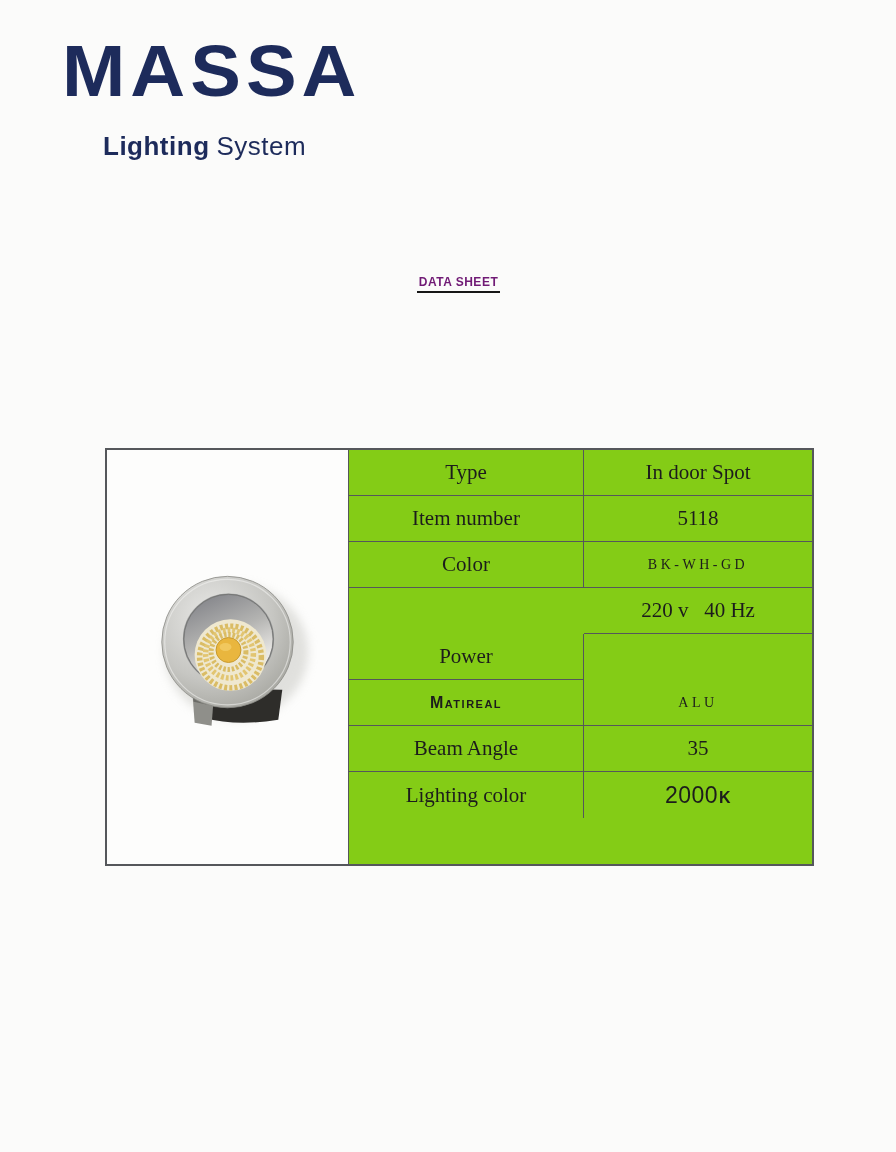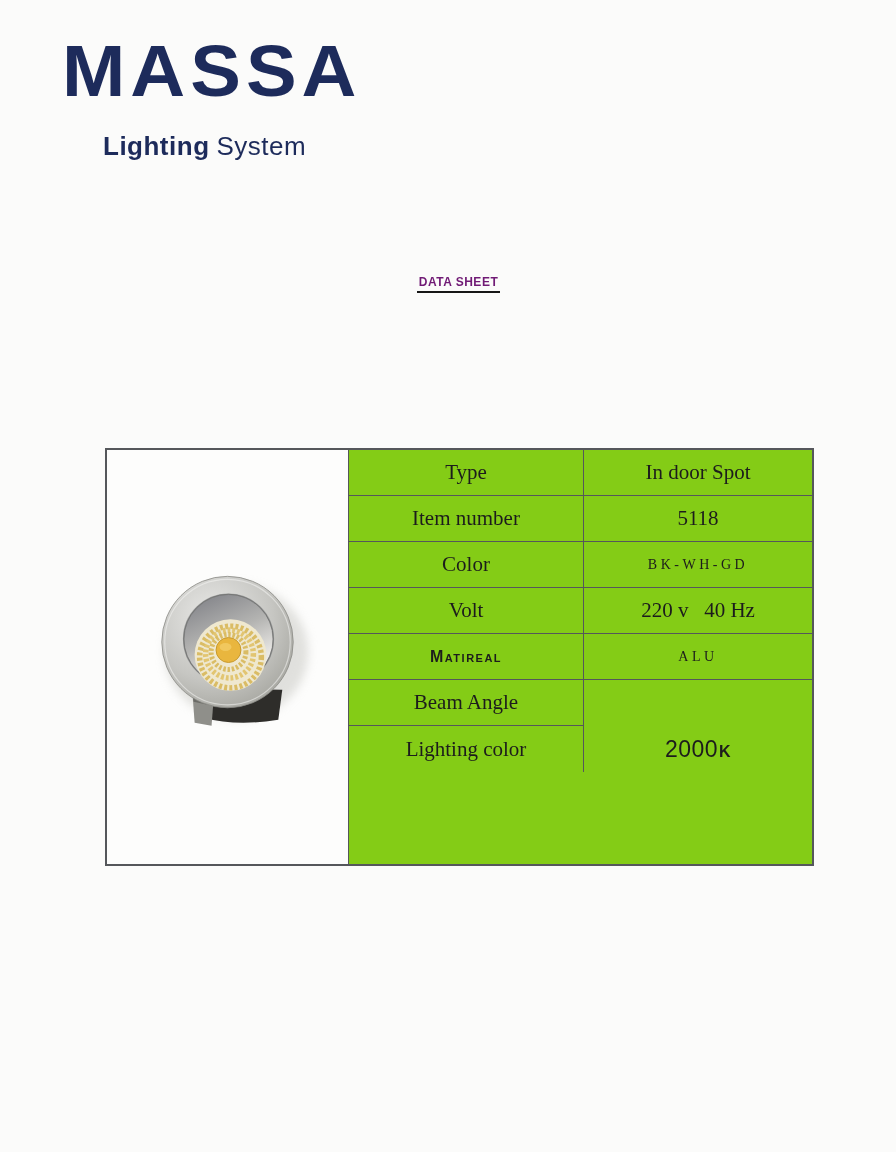--- a/index.html
+++ b/index.html
@@ -148,39 +148,42 @@
     <span class="val">5118</span>
   </div>
 
   <div class="cell label-cell">
     <span class="val">Color</span>
   </div>
   <div class="cell value-cell">
     <span class="val v-spaced">BK-WH-GD</span>
   </div>
 
-  <div class="cell label-cell">
-    <span class="val">Volt</span>
-  </div>
   <div class="cell value-cell">
     <span class="val">220 v   40 Hz</span>
   </div>
 
+  <div class="cell label-cell">
+    <span class="val">Power</span>
+  </div>
 
   <div class="cell label-cell">
     <span class="val label-matireal">Matireal</span>
   </div>
   <div class="cell value-cell">
     <span class="val v-spaced">ALU</span>
   </div>
 
 
   <div class="cell label-cell">
     <span class="val">Beam Angle</span>
   </div>
+  <div class="cell value-cell">
+    <span class="val">35</span>
+  </div>
 
   <div class="cell label-cell last">
     <span class="val">Lighting color</span>
   </div>
   <div class="cell value-cell last">
     <span class="value-k"><span>2000</span><span class="suffix">K</span></span>
   </div>
 
 </div>
 

